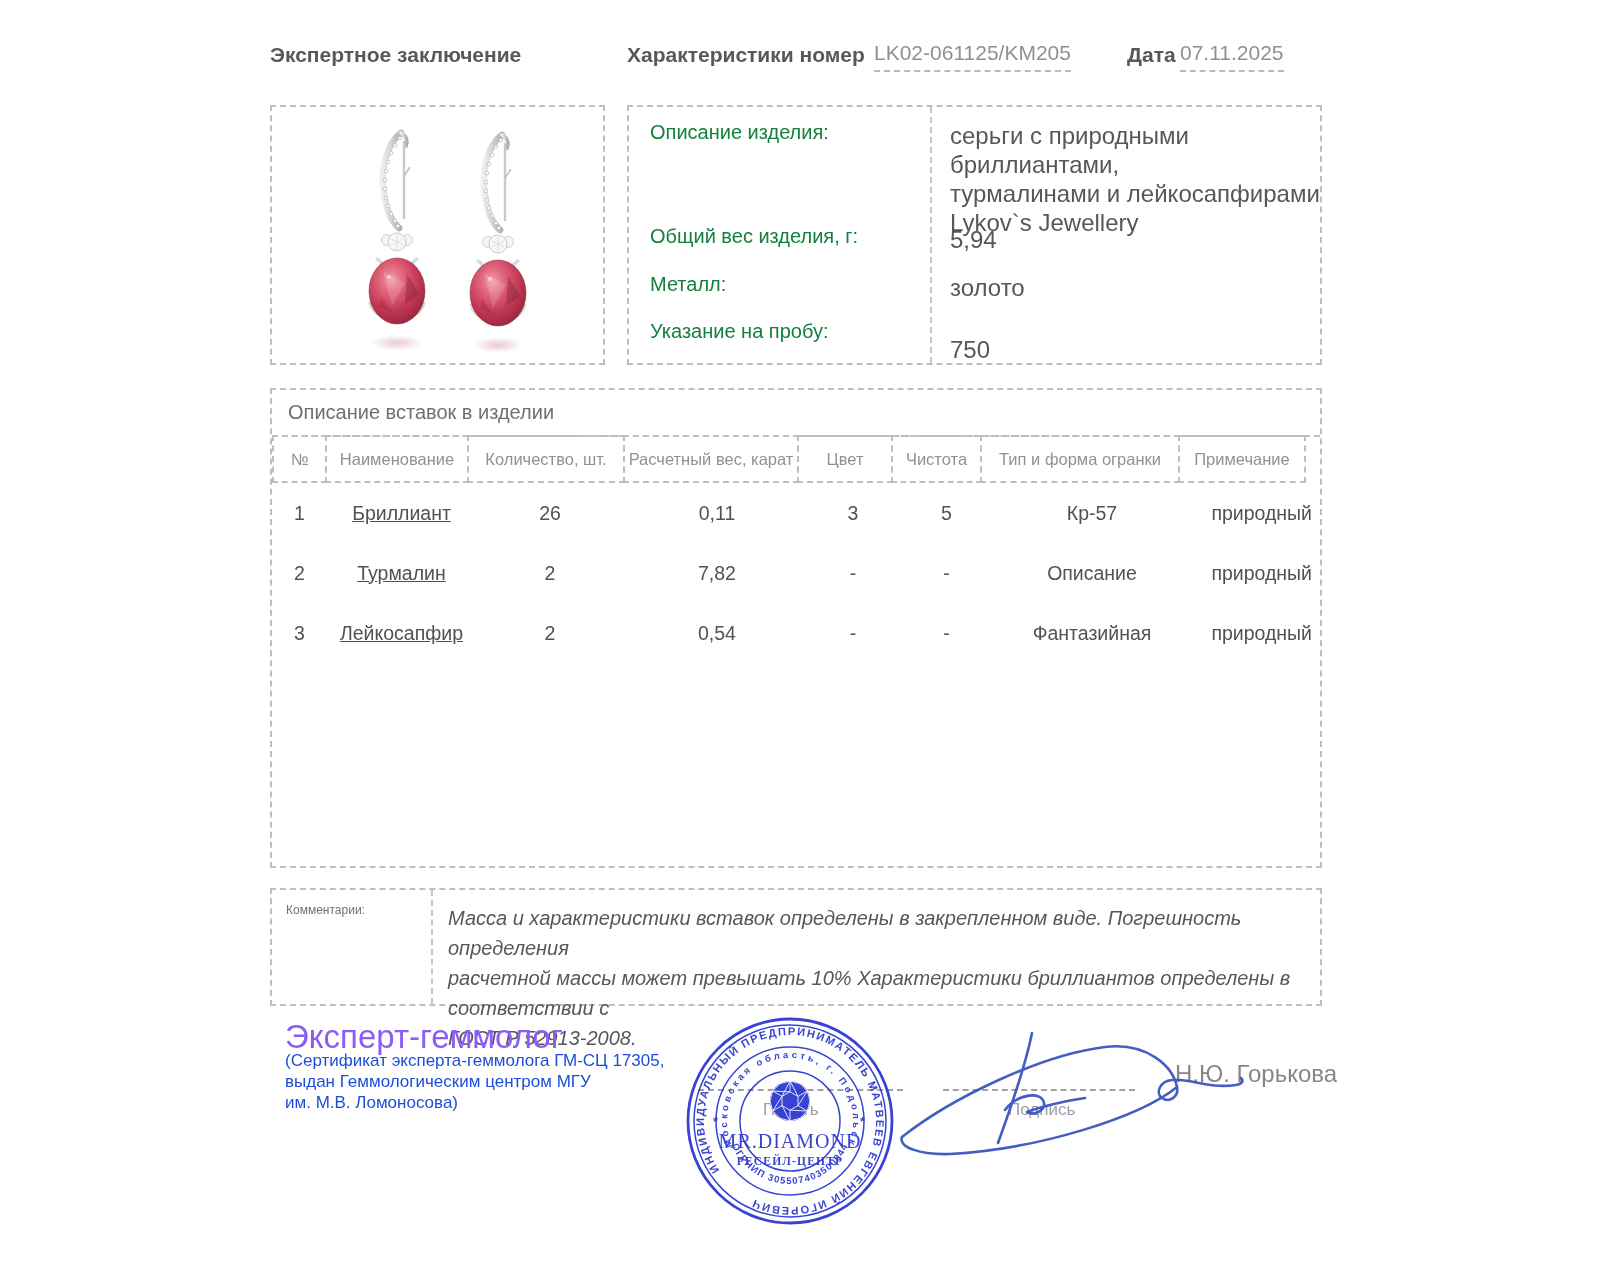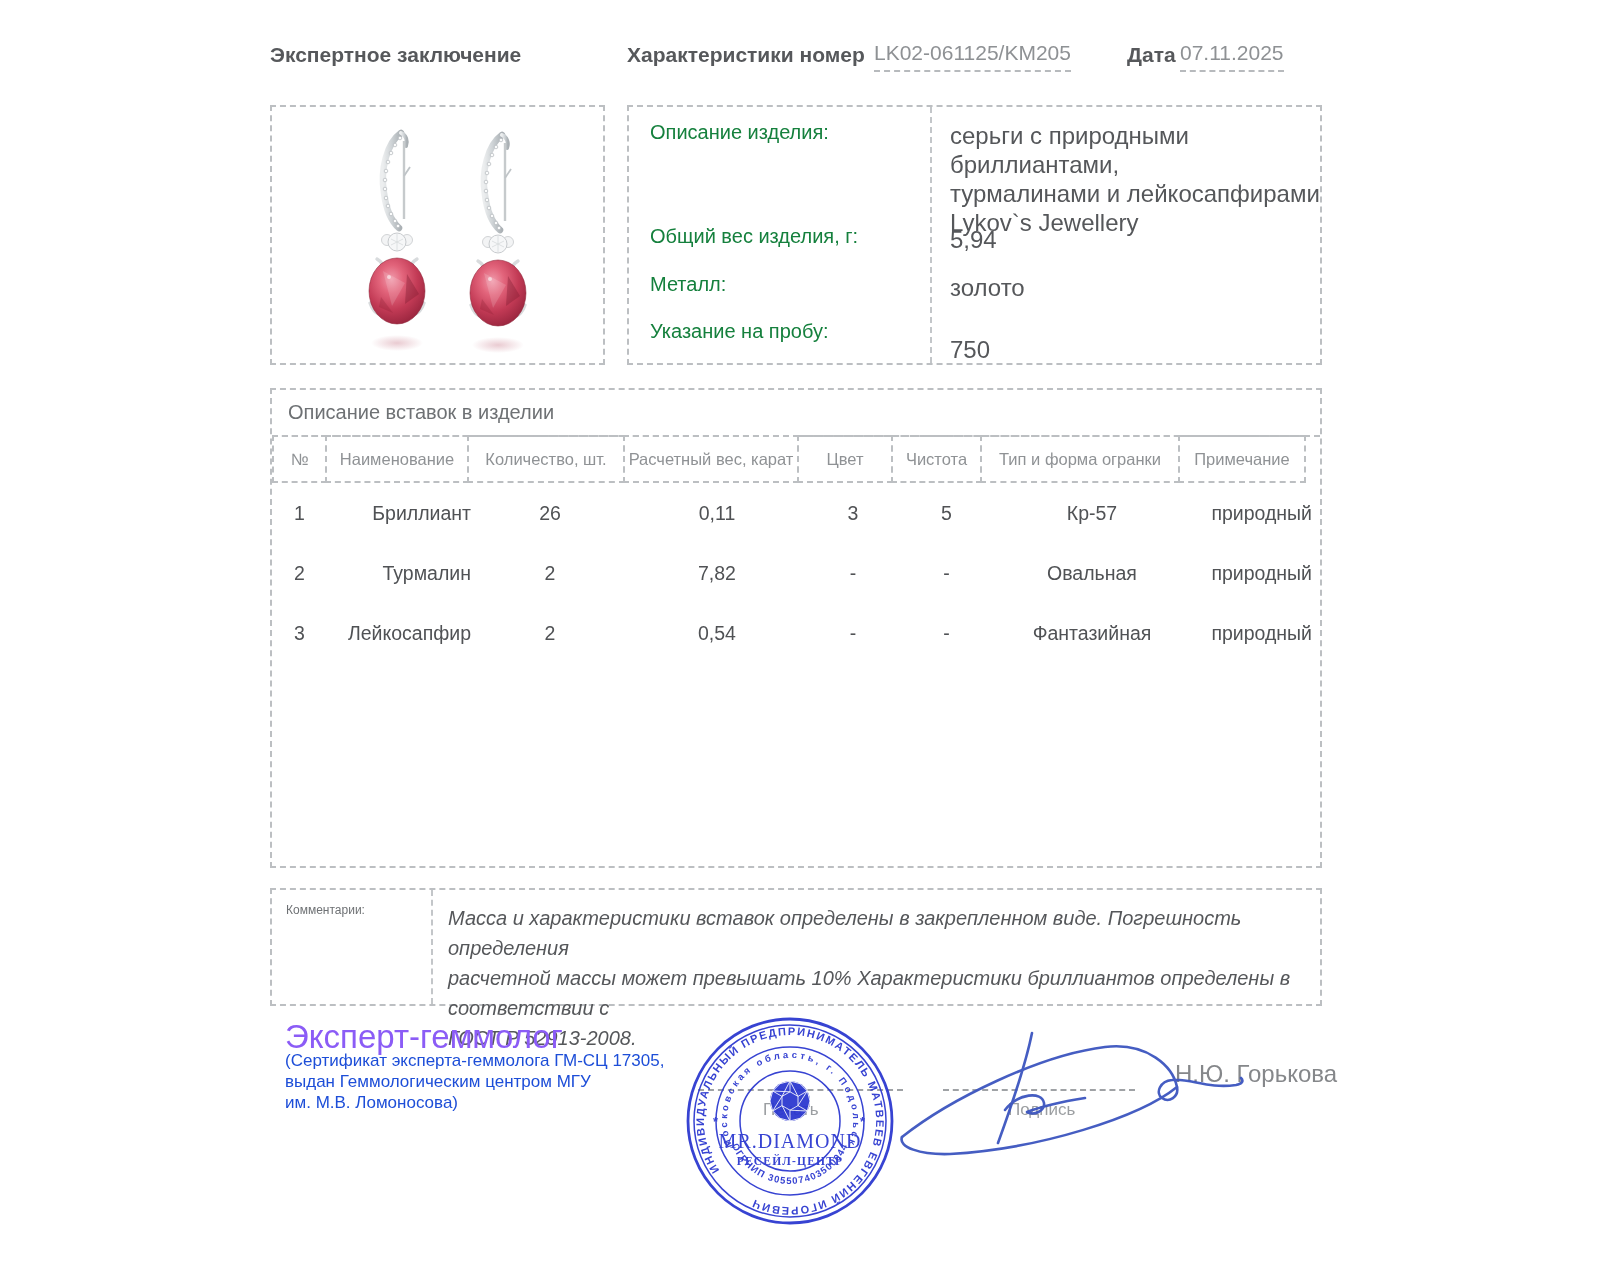--- a/index.html
+++ b/index.html
@@ -17,21 +17,21 @@
   .prod-value{position:absolute;left:321px;font-size:24px;color:#55575a;line-height:29px;}
   
   .sect-title{position:absolute;left:16px;top:0;height:43px;line-height:45px;font-size:20px;color:#6e7174;}
   .title-strip{position:absolute;left:0;right:0;top:0;height:45px;border-bottom:2px dashed #bcbfc2;}
   .thead{position:absolute;left:0;right:0;top:45px;height:48px;display:flex;}
   .th{box-sizing:border-box;border:2px dashed #bcbfc2;margin-left:-2px;height:48px;
       display:flex;align-items:center;justify-content:center;font-size:16.5px;color:#8f9295;}
   .th:first-child{margin-left:0;}
   .trow{position:absolute;left:0;right:0;height:60px;display:flex;align-items:center;font-size:19.5px;color:#505255;}
   .td{box-sizing:border-box;text-align:center;}
-  .td.left{text-align:right;padding-left:5px;}
+  .td.left{text-align:center;padding-left:5px;text-decoration:underline;}
   .td.right{text-align:right;padding-right:8px;}
   .c0{width:55px}.c1{width:144px}.c2{width:158px}.c3{width:176px}
   .c4{width:96px}.c5{width:91px}.c6{width:200px}.c7{width:128px}
   .statement{position:absolute;left:16px;top:396px;width:985px;font-size:20px;font-weight:700;
              color:#4d4f52;line-height:33px;}
   
   .com-divider{position:absolute;left:159px;top:0;bottom:0;border-left:2px dashed #c3c6c9;}
   .com-label{position:absolute;left:14px;top:13px;font-size:12px;color:#6e7174;}
   .com-text{position:absolute;left:176px;top:13px;width:870px;font-size:20px;color:#55575a;line-height:30px;font-style:italic;}
   
@@ -160,21 +160,21 @@
       <div class="td c6">Кр-57</div>
       <div class="td c7 right">природный</div>
     </div>
     <div class="trow" style="top:153px;">
       <div class="td c0">2</div>
       <div class="td c1 left">Турмалин</div>
       <div class="td c2">2</div>
       <div class="td c3">7,82</div>
       <div class="td c4">-</div>
       <div class="td c5">-</div>
-      <div class="td c6">Овальная</div>
+      <div class="td c6">Описание</div>
       <div class="td c7 right">природный</div>
     </div>
     <div class="trow" style="top:213px;">
       <div class="td c0">3</div>
       <div class="td c1 left">Лейкосапфир</div>
       <div class="td c2">2</div>
       <div class="td c3">0,54</div>
       <div class="td c4">-</div>
       <div class="td c5">-</div>
       <div class="td c6">Фантазийная</div>

